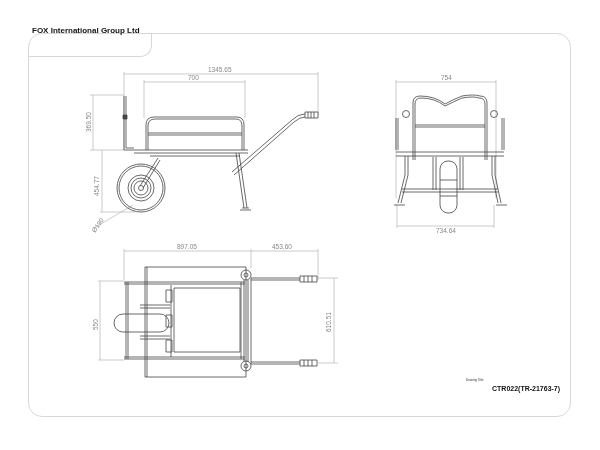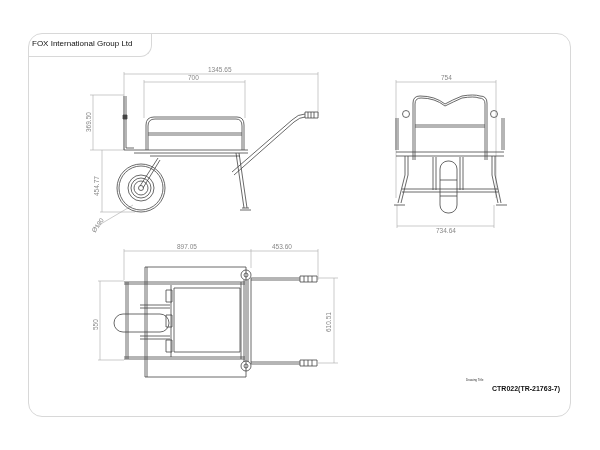--- a/index.html
+++ b/index.html
@@ -1,19 +1,19 @@
 <!DOCTYPE html>
 <html><head>
 <meta charset="utf-8">
 <style>
   html,body{margin:0;padding:0;background:#fff;}
   body{width:600px;height:450px;position:relative;overflow:hidden;font-family:"Liberation Sans",sans-serif;}
   .frame{position:absolute;left:28px;top:33px;width:543px;height:384px;border:1px solid #d8d8d8;border-radius:14px;box-sizing:border-box;}
   .titlebox{position:absolute;left:28px;top:33px;width:124px;height:24px;border-right:1px solid #d8d8d8;border-bottom:1px solid #d8d8d8;border-bottom-right-radius:12px;box-sizing:border-box;}
-  .company{position:absolute;left:32px;top:39px;font-size:8px;font-weight:normal;color:#111;white-space:nowrap;}
+  .company{position:absolute;left:32px;top:26px;font-size:8px;font-weight:bold;color:#111;white-space:nowrap;}
   .dtlabel{position:absolute;left:466px;top:378px;font-size:3px;color:#333;white-space:nowrap;}
   .dtvalue{position:absolute;left:492px;top:385px;font-size:7px;font-weight:bold;color:#111;white-space:nowrap;}
   svg.draw{position:absolute;left:0;top:0;}
   .dim{font-family:"Liberation Sans",sans-serif;font-size:6.5px;fill:#888;}
 </style>
 </head>
 <body>
 
 <div class="frame"></div>
 <div class="titlebox"></div>

